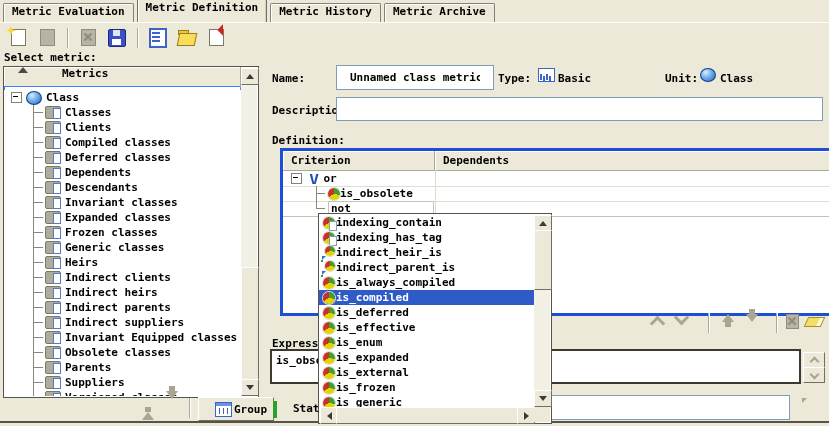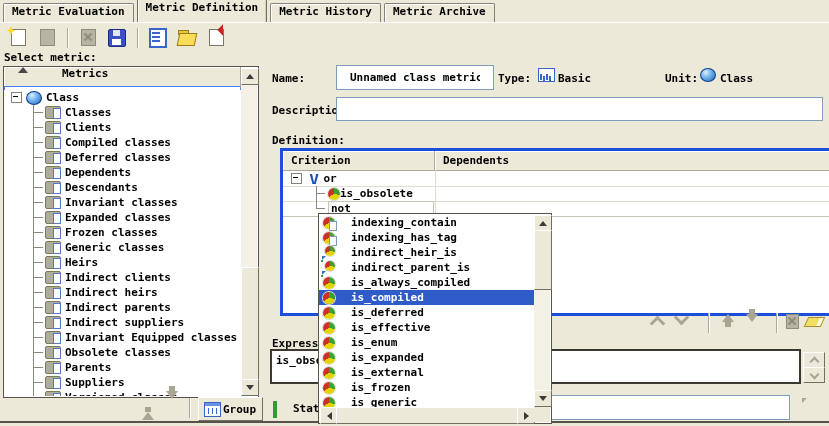--- a/index.html
+++ b/index.html
@@ -96,21 +96,21 @@
   .sbtn{position:absolute;width:16px;height:15px;background:#ece9d8;border:1px solid;border-color:#fff #716f64 #716f64 #fff;display:flex;align-items:center;justify-content:center;}
   .tri{width:0;height:0;}
   .tri.up{border-left:4px solid transparent;border-right:4px solid transparent;border-bottom:5px solid #3b3b3b;}
   .tri.down{border-left:4px solid transparent;border-right:4px solid transparent;border-top:5px solid #3b3b3b;}
   .tri.left{border-top:4px solid transparent;border-bottom:4px solid transparent;border-right:5px solid #3b3b3b;}
   .tri.right{border-top:4px solid transparent;border-bottom:4px solid transparent;border-left:5px solid #3b3b3b;}
   .thumb{position:absolute;background:#ece9d8;border:1px solid;border-color:#fff #716f64 #716f64 #fff;}
 
   
   .foot-sep{position:absolute;width:1px;height:20px;background:#aca899;box-shadow:1px 0 0 #fff;}
-  .group-btn{position:absolute;left:198px;top:397px;width:58px;height:22px;display:flex;align-items:center;gap:2px;padding-left:5px;cursor:default;}
+  .group-btn{position:absolute;left:198px;top:397px;width:58px;height:22px;display:flex;align-items:center;gap:2px;padding-left:16px;cursor:default;}
   .grp-ico{width:15px;height:13px;background:#fff;border:1px solid #3a64c8;position:relative;}
   .grp-ico::before{content:"";position:absolute;left:0;top:0;right:0;height:3px;background:#6c92e0;}
   .grp-ico::after{content:"";position:absolute;left:3px;top:5px;width:1px;height:6px;background:#3a64c8;box-shadow:4px 0 0 #3a64c8,8px 0 0 #3a64c8;}
   .darkline{position:absolute;left:0;top:421px;width:829px;height:2px;background:#55534a;}
 
   
   .field{position:absolute;background:#fff;border:1px solid #7f9db9;font:inherit;padding:2px 13px;box-sizing:border-box;}
   input.field{outline:none;}
 
   
@@ -130,21 +130,21 @@
   .def-icons{position:absolute;top:314px;display:flex;align-items:center;}
 
   
   .expr-box{position:absolute;left:270px;top:349px;width:531px;height:35px;background:#fff;border:2px solid #3a382f;box-sizing:border-box;padding:3px 4px;}
   .spin{position:absolute;left:803px;width:20px;height:14px;display:flex;align-items:center;justify-content:center;}
   .spin .chev{width:5px;height:5px;border-width:2px;}
 
   
   .dropdown{position:absolute;left:318px;top:213px;width:234px;height:211px;background:#fff;border:1px solid #55534a;box-sizing:border-box;z-index:50;}
   .dd-items{position:absolute;left:0;top:1px;width:216px;height:192px;overflow:hidden;}
-  .dd-row{height:15px;display:flex;align-items:center;gap:16px;padding-left:4px;white-space:nowrap;line-height:15px;cursor:default;}
+  .dd-row{height:15px;display:flex;align-items:center;gap:1px;padding-left:4px;white-space:nowrap;line-height:15px;cursor:default;}
   .dd-row.selected{background:#2e5bc8;color:#fff;}
   .dd-vsb{position:absolute;right:1px;top:1px;width:16px;height:192px;background:#f3f1e6;}
   .dd-hsb{position:absolute;left:1px;bottom:1px;width:215px;height:15px;background:#f3f1e6;}
   .corner{position:absolute;right:1px;bottom:1px;width:16px;height:15px;background:#ece9d8;}
 </style>
 </head>
 <body>
 
 <div class="app">
 

